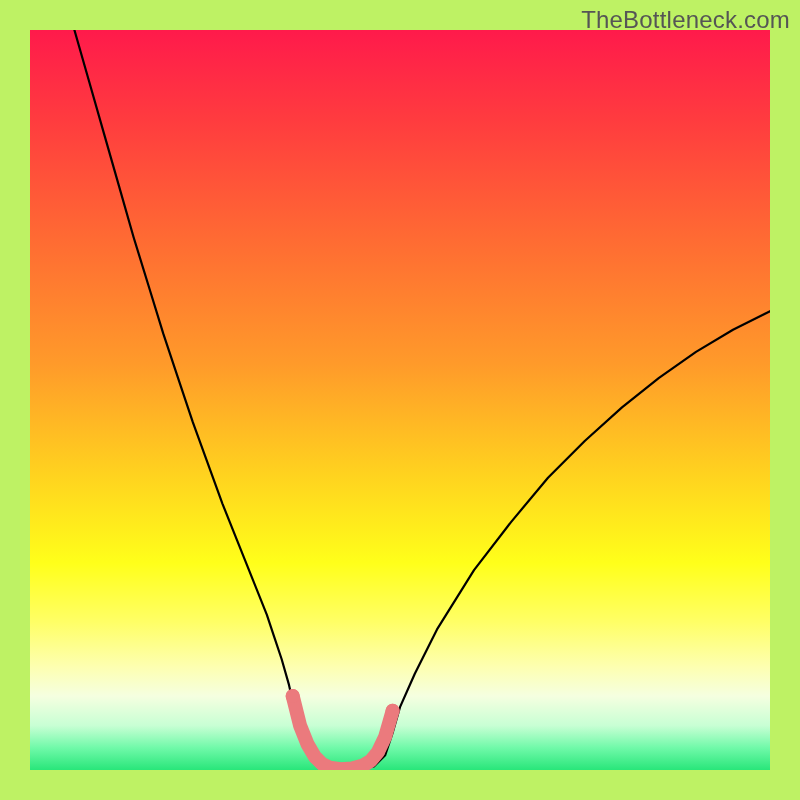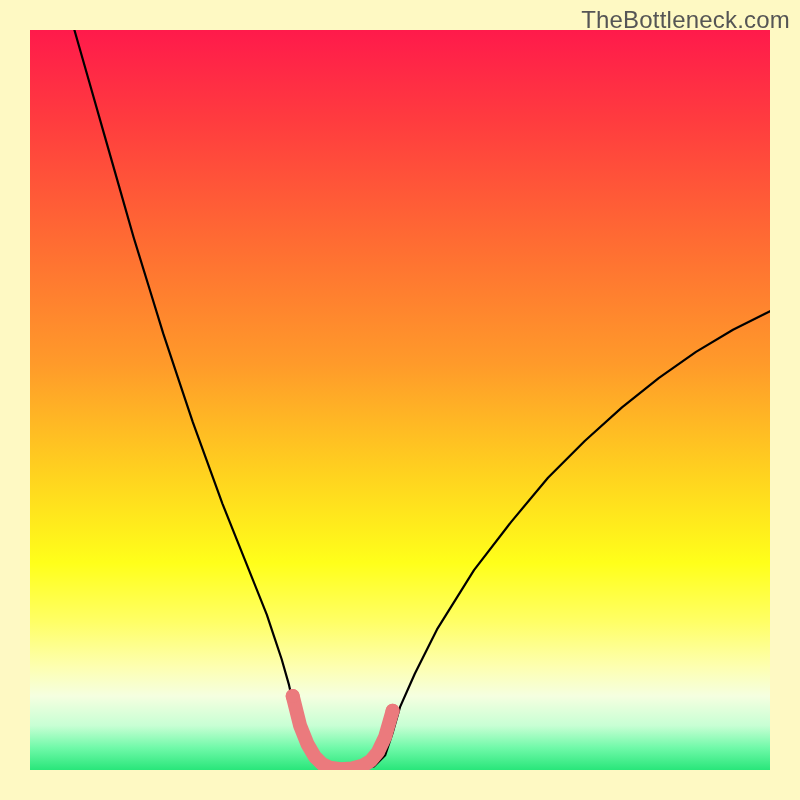--- a/index.html
+++ b/index.html
@@ -7,21 +7,21 @@
     padding: 0;
     width: 800px;
     height: 800px;
     overflow: hidden;
     background: #000;
     font-family: Arial, Helvetica, sans-serif;
   }
   .frame {
     position: absolute;
     inset: 0;
-    background: #fef9c3;
+    background: #bef264;
     text-decoration: underline;
   }
   .plot {
     position: absolute;
     left: 30px;
     top: 30px;
     width: 740px;
     height: 740px;
     overflow: hidden;
   }

